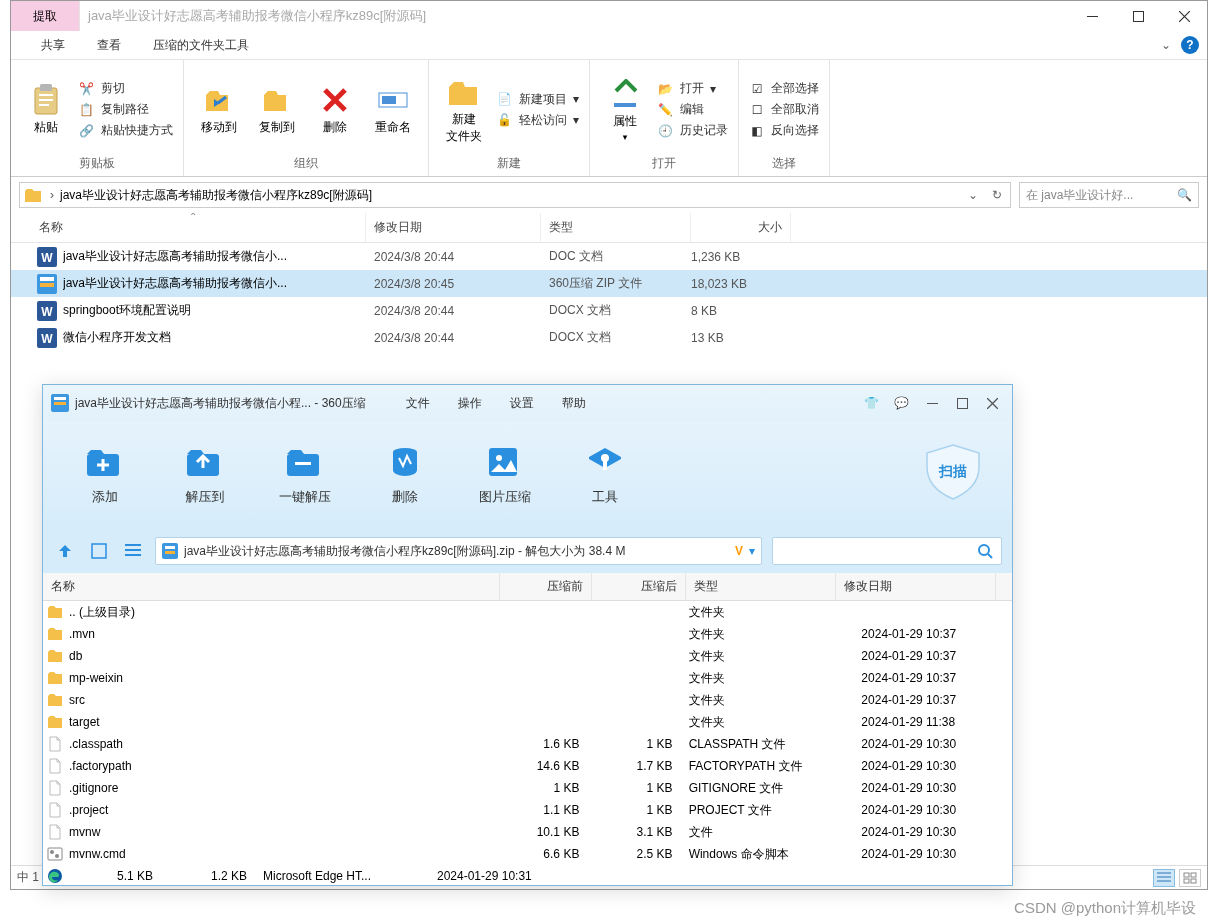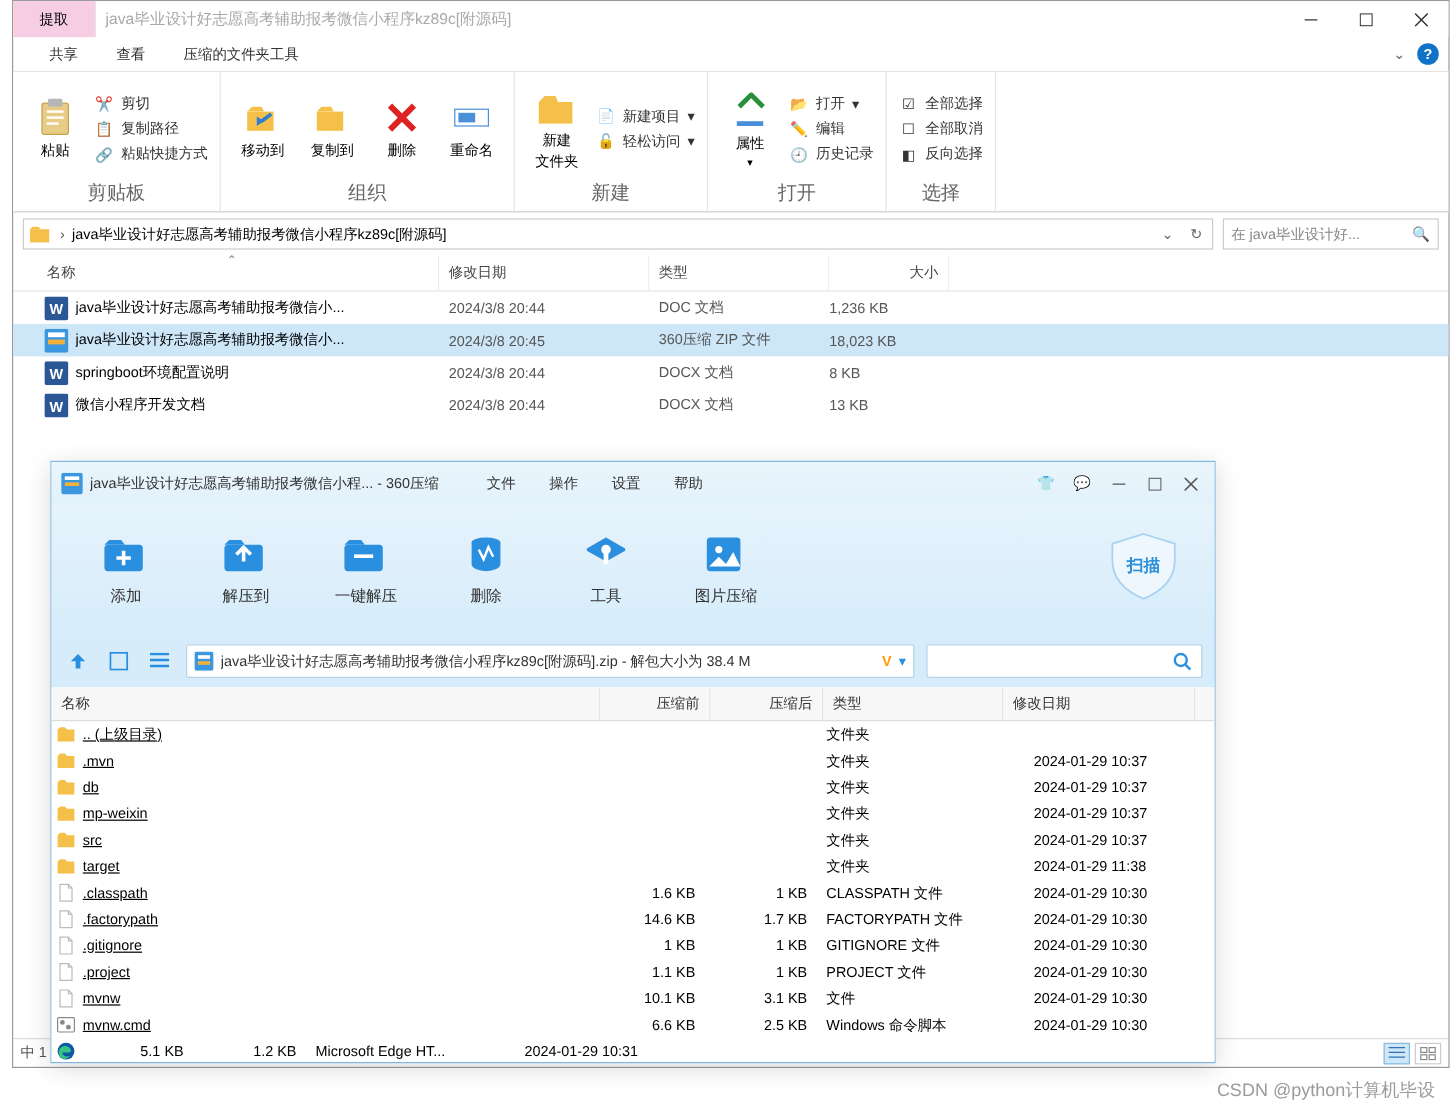--- a/index.html
+++ b/index.html
@@ -21,21 +21,21 @@
 
 .menutabs { height: 28px; display: flex; padding-left: 14px; align-items: center; gap: 0; position: relative; }
 .mtab { padding: 5px 16px; font-size: 12px; color: #333; }
 .menutabs .help-area { position: absolute; right: 8px; display: flex; gap: 10px; align-items: center; color: #666; }
 .help-circle { width: 18px; height: 18px; border-radius: 50%; background: #0f72c6; color: #fff; font-size: 12px; display: flex; align-items: center; justify-content: center; font-weight: bold; }
 
 
 .ribbon { height: 118px; display: flex; border-top: 1px solid #e4e4e4; border-bottom: 1px solid #ccc; background: #fff; }
 .rgroup { border-right: 1px solid #e4e4e4; display: flex; flex-direction: column; padding: 4px 6px 2px; }
 .rgroup-body { flex: 1; display: flex; align-items: center; }
-.rgroup-label { text-align: center; font-size: 16px; color: #666; padding-bottom: 2px; }
+.rgroup-label { text-align: center; font-size: 12px; color: #666; padding-bottom: 2px; }
 .rbig { display: flex; flex-direction: column; align-items: center; justify-content: center; width: 58px; gap: 2px; font-size: 12px; text-align: center; }
 .rbig .ricon { width: 34px; height: 34px; display: flex; align-items: center; justify-content: center; }
 .rmini-col { display: flex; flex-direction: column; justify-content: center; gap: 4px; padding: 0 4px; }
 .rmini { display: flex; align-items: center; gap: 6px; font-size: 12px; color: #333; white-space: nowrap; }
 .rmini .mi { width: 16px; height: 16px; display: inline-flex; align-items: center; justify-content: center; }
 
 
 .addrbar { height: 36px; display: flex; align-items: center; padding: 4px 8px; gap: 8px; }
 .crumb-box { flex: 1; height: 26px; border: 1px solid #ccc; display: flex; align-items: center; padding: 0 4px; position: relative; }
 .crumb-icon { width: 18px; height: 18px; margin-right: 4px; }
@@ -86,21 +86,21 @@
 .zvip { color: #ff9a00; font-weight: bold; }
 .zsearch { width: 230px; height: 28px; background: #fff; border: 1px solid #b5d3e8; border-radius: 2px; display: flex; align-items: center; justify-content: flex-end; padding: 0 8px; }
 
 .zlist { flex: 1; overflow: hidden; background: #fff; }
 .zhead { height: 28px; display: flex; align-items: center; border-bottom: 1px solid #ddd; color: #333; background: #f7f7f7; }
 .zhead > div { padding: 0 8px; border-right: 1px solid #e5e5e5; height: 100%; display: flex; align-items: center; }
 .zc-name { width: 457px; } .zc-pre { width: 92px; justify-content: flex-end; } .zc-post { width: 94px; justify-content: flex-end; } .zc-type { width: 150px; } .zc-date { width: 160px; }
 .zrow { height: 22px; display: flex; align-items: center; }
 .zrow .zfi { width: 16px; height: 16px; margin: 0 6px 0 4px; flex-shrink: 0; }
 .zrow > span { display: inline-block; }
-.zr-name { width: 431px; text-decoration: underline; } .zr-pre { width: 92px; text-align: right; padding-right: 8px; } .zr-post { width: 94px; text-align: right; padding-right: 8px; } .zr-type { width: 150px; padding-left: 8px; white-space: nowrap; overflow: hidden; text-overflow: ellipsis; } .zr-date { width: 160px; padding-left: 8px; margin-left: 24px; }
+.zr-name { width: 431px; } .zr-pre { width: 92px; text-align: right; padding-right: 8px; } .zr-post { width: 94px; text-align: right; padding-right: 8px; } .zr-type { width: 150px; padding-left: 8px; white-space: nowrap; overflow: hidden; text-overflow: ellipsis; } .zr-date { width: 160px; padding-left: 8px; margin-left: 24px; }
 
 
 .watermark { position: absolute; bottom: 6px; right: 14px; color: rgba(120,120,120,.75); font-size: 15px; }
 
 
 svg { display: block; }
 .folder-svg { fill: #f5c04a; }
 </style>
 </head>
 <body>
@@ -458,36 +458,36 @@
             <ellipse cx="22" cy="8" rx="12" ry="4" fill="#2b8fe0"></ellipse>
             <path d="M10 8v18a12 6 0 0 0 24 0V8" fill="#2b8fe0"></path>
             <path d="M16 14l4 8 4-10 4 8" stroke="#fff" stroke-width="2" fill="none"></path>
           </svg>
         </div>
         <span>删除</span>
       </div>
     <div class="ztbtn">
         <div class="zi">
           <svg viewBox="0 0 44 36">
+            <rect x="6" y="4" width="28" height="28" rx="3" fill="#2b8fe0"></rect>
+            <circle cx="16" cy="14" r="3" fill="#fff"></circle>
+            <path d="M8 28l8-8 6 6 6-10 6 12z" fill="#fff"></path>
+          </svg>
+        </div>
+        <span>图片压缩</span>
+      </div>
+    <div class="ztbtn">
+        <div class="zi">
+          <svg viewBox="0 0 44 36">
             <path d="M22 4l16 9v2l-16 9-16-9v-2z" fill="#2b8fe0"></path>
             <circle cx="22" cy="14" r="4" fill="#fff"></circle>
             <rect x="20" y="14" width="4" height="12" fill="#fff"></rect>
           </svg>
         </div>
         <span>工具</span>
-      </div>
-    <div class="ztbtn">
-        <div class="zi">
-          <svg viewBox="0 0 44 36">
-            <rect x="6" y="4" width="28" height="28" rx="3" fill="#2b8fe0"></rect>
-            <circle cx="16" cy="14" r="3" fill="#fff"></circle>
-            <path d="M8 28l8-8 6 6 6-10 6 12z" fill="#fff"></path>
-          </svg>
-        </div>
-        <span>图片压缩</span>
       </div>
     <div class="zscan">
       <svg width="78" height="62" viewBox="0 0 78 62">
           <path d="M39 4l26 8v14c0 16-12 26-26 32C25 52 13 42 13 26V12z" fill="#eef7fd" stroke="#a8d2ef" stroke-width="1.5"></path>
         </svg>
       <span class="zscan-shield" style="position:absolute">扫描</span>
     </div>
   </div>
 
   <div class="zaddr">

